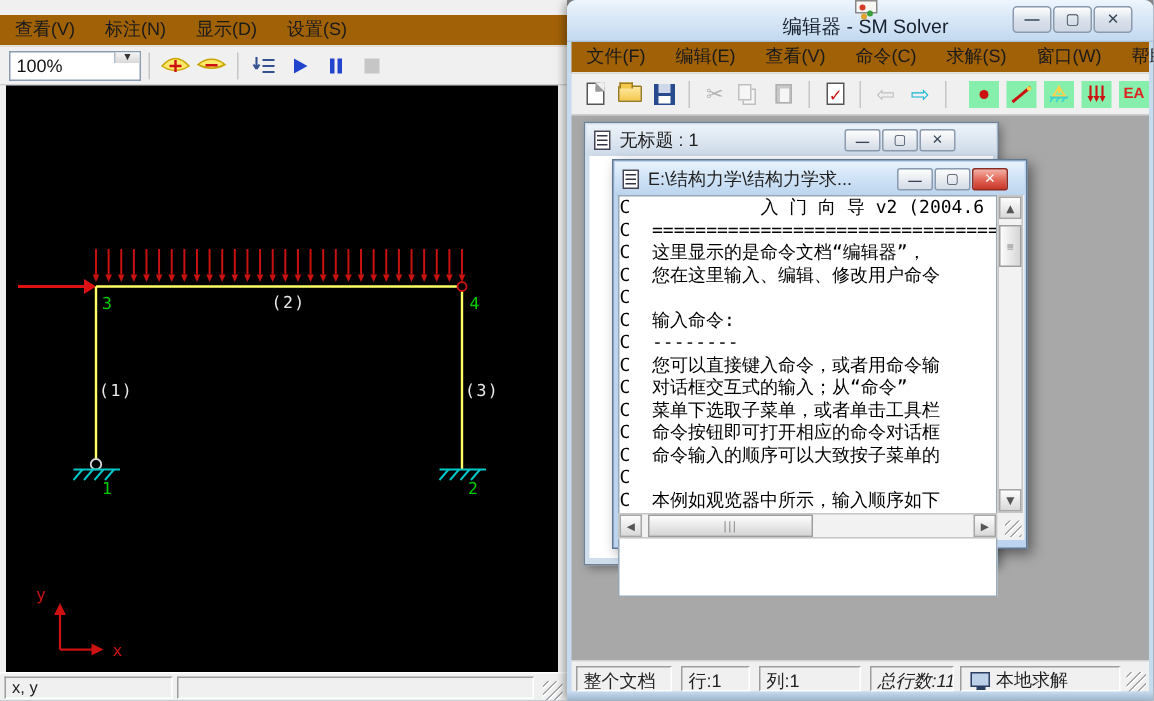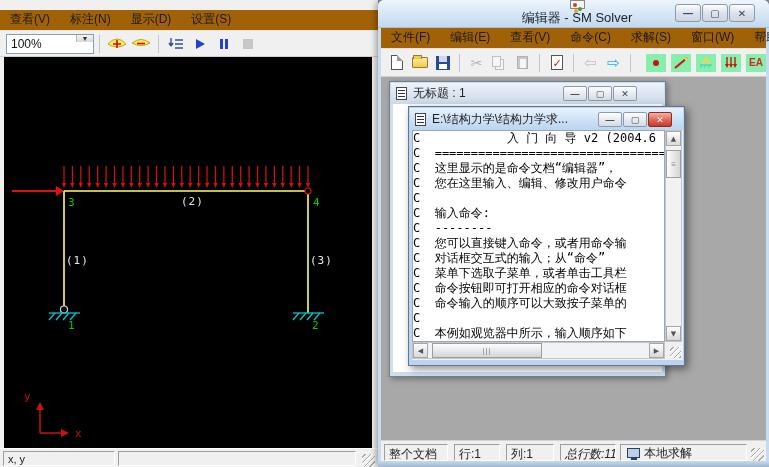--- a/index.html
+++ b/index.html
@@ -141,21 +141,21 @@
     left:1px; top:1px; width:273px; height:22px;
     background:linear-gradient(180deg,#e8f2fc 0%,#cfe3f6 50%,#bcd4ee 100%);
     display:flex; align-items:center;
   }
   .close-red {
     background:linear-gradient(180deg,#f5b0a6,#e06354 55%,#c8372a) !important;
     border-color:#8e2a20 !important; color:#fff !important;
   }
   #doc-client { left:3px; top:23px; width:271px; height:230px; background:#f0f0f0; }
   #doc-text {
-    position:absolute; left:0; top:0; width:253px; height:212px; background:#fff;
+    position:absolute; left:0; top:0; width:253px; height:268px; background:#fff;
     border:1px solid #98a8b8; overflow:hidden;
     font-family:"DejaVu Sans Mono","Liberation Mono",monospace;
     font-size:12px; color:#000; white-space:pre;
   }
   .doc-line { height:15px; line-height:15px; }
   
   #doc-vsb { position:absolute; left:253px; top:0; width:17px; height:212px; background:#f2f2f2; border:1px solid #c6c6c6; }
   .sb-btn { position:absolute; background:linear-gradient(180deg,#fdfdfd,#d9d9d9); border:1px solid #a6a6a6; display:flex; align-items:center; justify-content:center; font-size:7px; color:#555; font-family:"DejaVu Sans",sans-serif; }
   #doc-vsb .up { left:0; top:0; width:15px; height:15px; }
   #doc-vsb .down { left:0; bottom:0; width:15px; height:15px; }
@@ -487,21 +487,21 @@
         <div id="doc-corner">
           <span class="grip"></span>
         </div>
       </div>
     </div>
   </div>
 
   <div id="editor-statusbar" class="abs">
     <span class="status-panel" style="width:64px;">整个文档</span>
     <span class="status-panel" style="width:46px; margin-left:6px;">行:1</span>
-    <span class="status-panel" style="width:48px; margin-left:6px;">列:1</span>
+    <span class="status-panel" style="width:68px; margin-left:6px;">列:1</span>
     <span class="status-panel" style="width:56px; margin-left:6px;font-style:italic;">总行数:113</span>
     <span class="status-panel" style="flex:1; margin-left:4px; display:flex; align-items:center;">
       <span class="solver-ico"></span>
       <span>本地求解</span>
     </span>
     <span class="grip" style="margin:0 2px 0 4px;"></span>
   </div>
   <div id="editor-bottomedge" class="abs"></div>
 </div>
 

